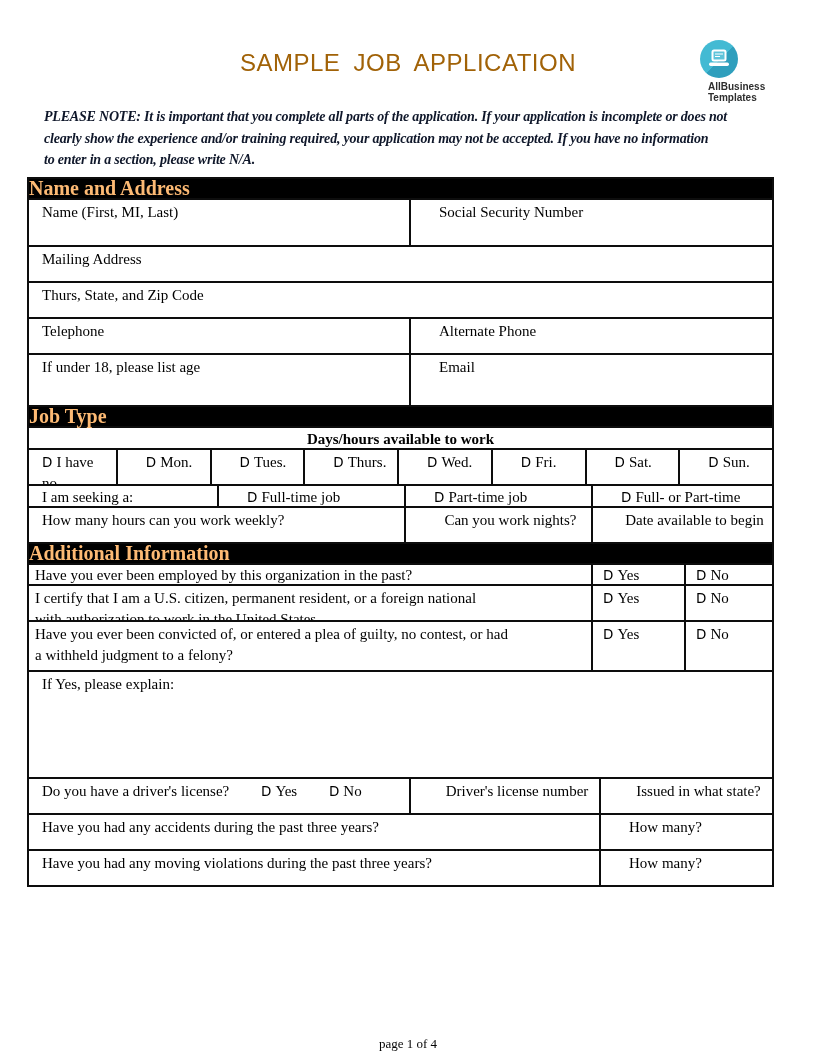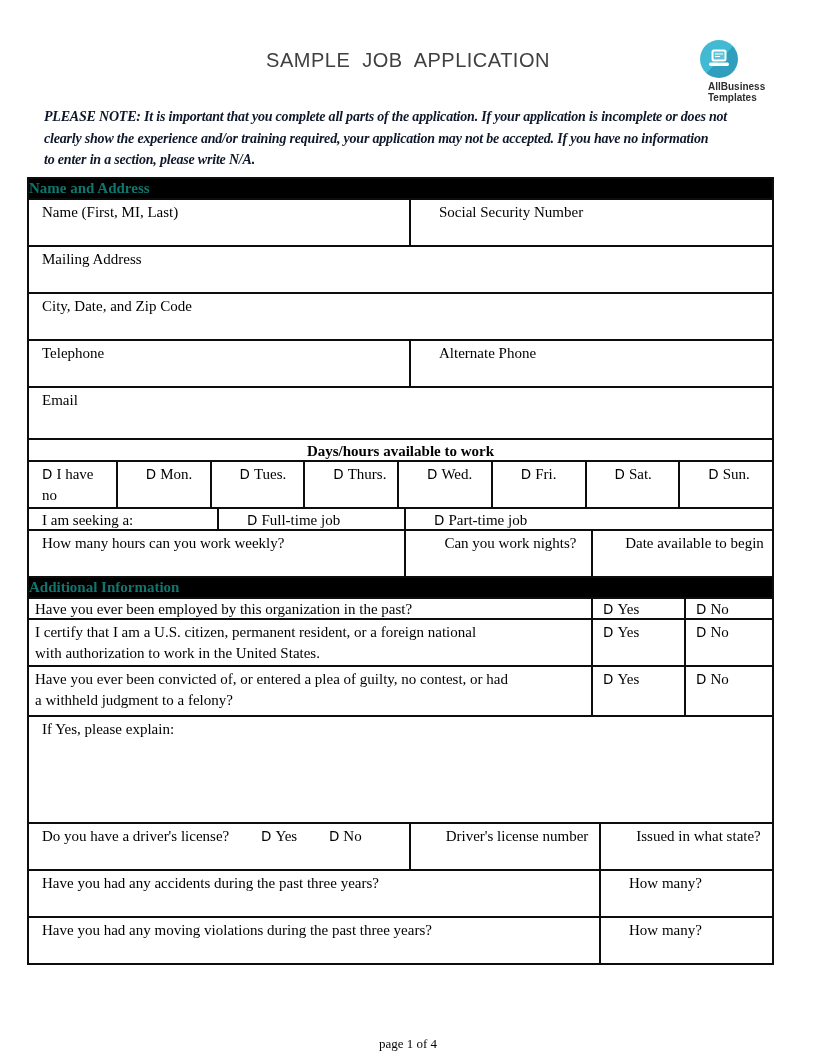--- a/index.html
+++ b/index.html
@@ -4,22 +4,22 @@
 <style>
   * { margin:0; padding:0; box-sizing:border-box; }
   html,body { background:#fff; }
   .page {
     position:relative; width:816px; height:1056px; background:#ffffff;
     font-family:"Liberation Serif", serif; color:#000; overflow:hidden;
     margin:0 auto;
   }
   .title {
     position:absolute; top:49px; left:0; right:0; text-align:center;
-    font-family:"Liberation Sans", sans-serif; font-size:20px; font-weight:400;
-    letter-spacing:0.5px; word-spacing:6px; color:#404040;
+    font-family:"Liberation Sans", sans-serif; font-size:24px; font-weight:400;
+    letter-spacing:0.5px; word-spacing:6px; color:#a16207;
   }
   
   .logo { position:absolute; top:40px; left:688px; width:62px; text-align:center; }
   .logo-circle {
     position:relative; width:38px; height:38px; margin:0 auto; border-radius:50%;
     background:linear-gradient(135deg,#43bad3 52%,#2f9fbd 52%);
     display:flex; align-items:center; justify-content:center;
   }
   .logo-text {
     margin-top:3px; font-family:"Liberation Sans", sans-serif; font-size:10px;
@@ -32,35 +32,35 @@
     letter-spacing:-0.2px; white-space:nowrap; color:#0f172a;
   }
   
   .form {
     position:absolute; top:177px; left:27px; width:747px;
     border:2px solid #0d0d0d; background:#fff;
   }
   .row { display:flex; width:100%; border-top:2px solid #0d0d0d; }
   .row.first { border-top:none; }
   .bar {
-    background:#000; color:#0f766e; text-align:left;
-    font-weight:700; font-size:15px;
+    background:#000; color:#fdba74; text-align:left;
+    font-weight:700; font-size:20px;
   }
   .bar.first { height:19px; line-height:19px; }
   .bar:not(.first) { height:21px; line-height:19px; }
   .cell {
     position:relative; padding:2px 4px 0 13px; font-size:15px; line-height:21px;
     overflow:hidden;
   }
   .cell + .cell { border-left:2px solid #0d0d0d;padding-left:28px; }
   .center { text-align:center; padding-left:4px; }
   .cb {
     font-family:"DejaVu Sans", sans-serif; font-size:13.5px; margin-right:4px;
   }.h21{height:21px}.h22{height:22px}.h23{height:23px}
-  .h47{height:47px}.h49{height:47px}.h50{height:50px}.h52{height:52px}
+  .h47{height:47px}.h49{height:36px}.h50{height:50px}.h52{height:52px}
   .h107{height:107px}
   
   .fx { flex:1 1 0; }
   .w380 { flex:0 0 380px; }
   .w375 { flex:0 0 375px; }
   .w188 { flex:0 0 188px; }
   .w187 { flex:0 0 187px; }
   .w190 { flex:0 0 190px; }
   .w562 { flex:0 0 562px;padding-left:6px; }
   .w570 { flex:0 0 570px; }
@@ -115,39 +115,43 @@
     </div>
 
     <div class="row h49">
       <div class="cell fx">
         <span>Mailing Address</span>
       </div>
     </div>
 
     <div class="row h49">
       <div class="cell fx">
-        <span>City, Date, and Zip Code</span>
+        <span>Thurs, State, and Zip Code</span>
       </div>
     </div>
 
     <div class="row h49">
       <div class="cell w380">
         <span>Telephone</span>
       </div>
       <div class="cell fx">
         <span>Alternate Phone</span>
       </div>
     </div>
 
     <div class="row h52">
+      <div class="cell w380">
+        <span>If under 18, please list age</span>
+      </div>
       <div class="cell fx">
         <span>Email</span>
       </div>
     </div>
 
+    <div class="row bar">Job Type</div>
 
     <div class="row h22">
       <div class="cell fx center days-head">Days/hours available to work</div>
     </div>
 
     <div class="row h49">
       <div class="cell fx day1">
         <span class="cb">D</span><span>I have no preference</span>
       </div>
       <div class="cell fx">
@@ -174,20 +178,23 @@
     </div>
 
     <div class="row h22">
       <div class="cell w188" style="padding-top:1px;">I am seeking a:</div>
       <div class="cell w187" style="padding-top:1px;">
         <span class="cb">D</span><span>Full-time job</span>
       </div>
       <div class="cell w187" style="padding-top:1px;">
         <span class="cb">D</span><span>Part-time job</span>
       </div>
+      <div class="cell fx" style="padding-top:1px;">
+        <span class="cb">D</span><span>Full- or Part-time</span>
+      </div>
     </div>
 
     <div class="row h49">
       <div class="cell w375">
         <span>How many hours can you work weekly?</span>
       </div>
       <div class="cell w187 center">
         <span>Can you work nights?</span>
       </div>
       <div class="cell fx center">

